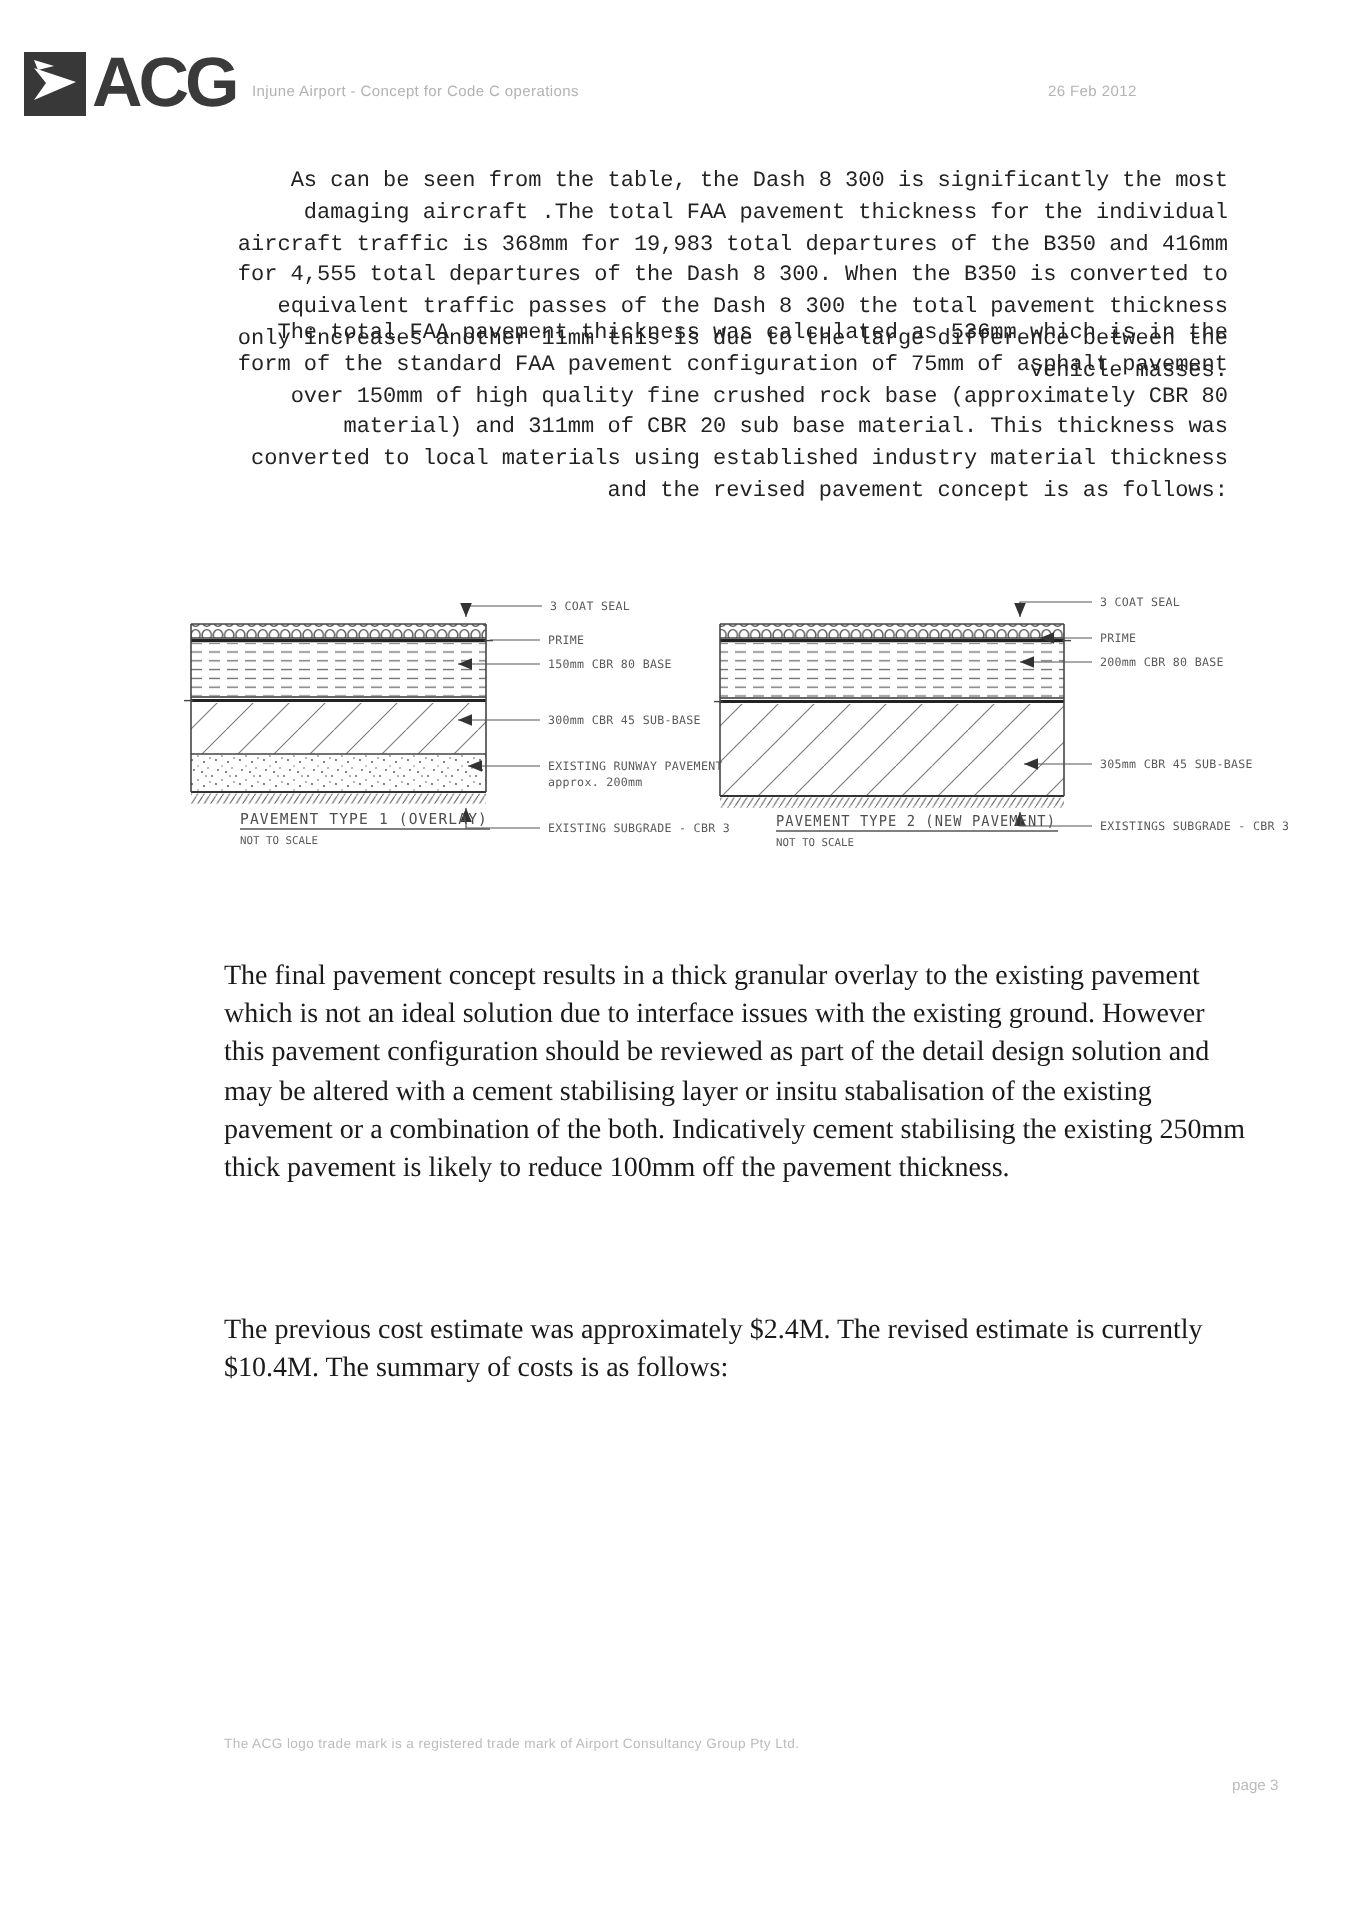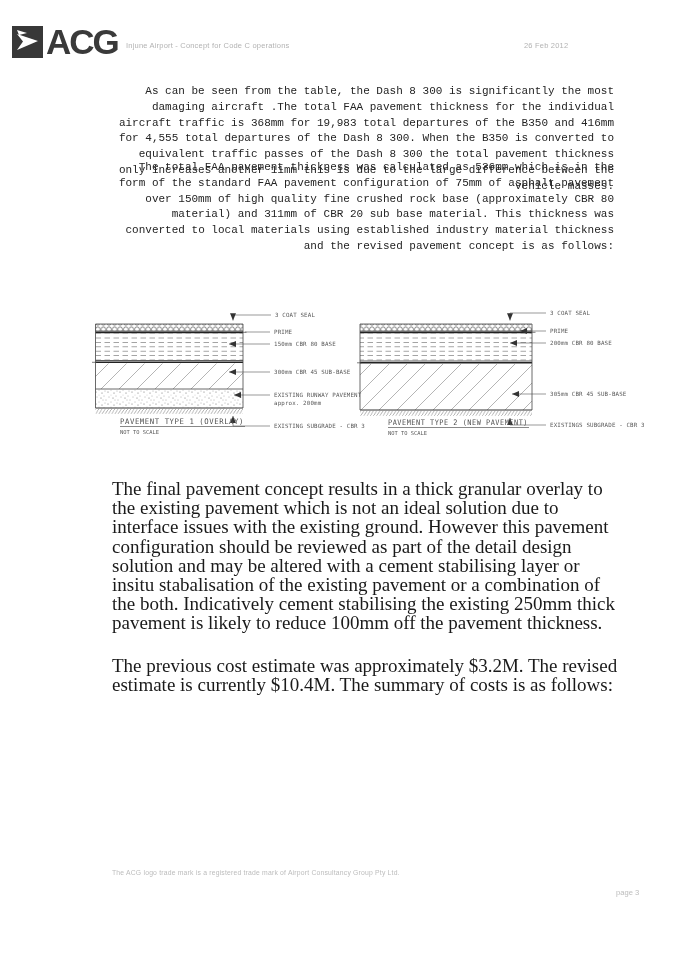--- a/index.html
+++ b/index.html
@@ -34,31 +34,31 @@
     position:absolute;left:112px;width:502px;
     font-family:Liberation Mono, monospace;
     font-size:11px;line-height:15.8px;color:#232323;
     text-align:right;
   }
   .p1{top:84px;}
   .p2{top:160px;}
   .para-serif{
     position:absolute;left:112px;width:512px;
     font-family:"Liberation Serif",serif;
-    font-size:19px;line-height:19.2px;color:#1a1a1a;
+    font-size:14px;line-height:19.2px;color:#1a1a1a;
   }
   .p3{top:479px;}
   .p4{top:656px;}
   .section-heading{
     position:absolute;left:112px;top:628px;
     font-family:"Liberation Sans",sans-serif;
     font-weight:bold;font-size:15.5px;color:#111;
   }
   
-  .diagrams{position:absolute;left:0;top:305px;width:536px;height:150px;}
+  .diagrams{position:absolute;left:0;top:293px;width:536px;height:150px;}
   svg.diag{position:absolute;overflow:visible;}
   .diag1{left:95px;top:0;}
   .diag2{left:358px;top:0;}
   .dlabel{
     font-family:"DejaVu Sans Mono",monospace;
     font-size:5.8px;fill:#5a5a5a;letter-spacing:.15px;
   }
   .dtitle{
     font-family:"DejaVu Sans Mono",monospace;
     font-size:7.6px;fill:#4e4e4e;letter-spacing:.6px;
@@ -205,18 +205,18 @@
 
       <text class="dtitle" x="30" y="120" textLength="140" lengthAdjust="spacingAndGlyphs">PAVEMENT TYPE 2 (NEW PAVEMENT)</text>
       <line x1="30" y1="122.5" x2="171" y2="122.5" stroke="#555" stroke-width="0.7"></line>
       <text class="dnote" x="30" y="130">NOT TO SCALE</text>
     </svg>
   </div>
 
   <div class="para-serif p3">The final pavement concept results in a thick granular overlay to the existing pavement which is not an ideal solution due to interface issues with the existing ground. However this pavement configuration should be reviewed as part of the detail design solution and may be altered with a cement stabilising layer or insitu stabalisation of the existing pavement or a combination of the both. Indicatively cement stabilising the existing 250mm thick pavement is likely to reduce 100mm off the pavement thickness.</div>
 
 
-  <div class="para-serif p4">The previous cost estimate was approximately $3.2M. The revised estimate is currently $10.4M. The summary of costs is as follows:</div>
+  <div class="para-serif p4">The previous cost estimate was approximately $2.4M. The revised estimate is currently $10.4M. The summary of costs is as follows:</div>
 
   <div class="footer-note">The ACG logo trade mark is a registered trade mark of Airport Consultancy Group Pty Ltd.</div>
   <div class="footer-page">page 3</div>
 
 </div>
 
 </body></html>

